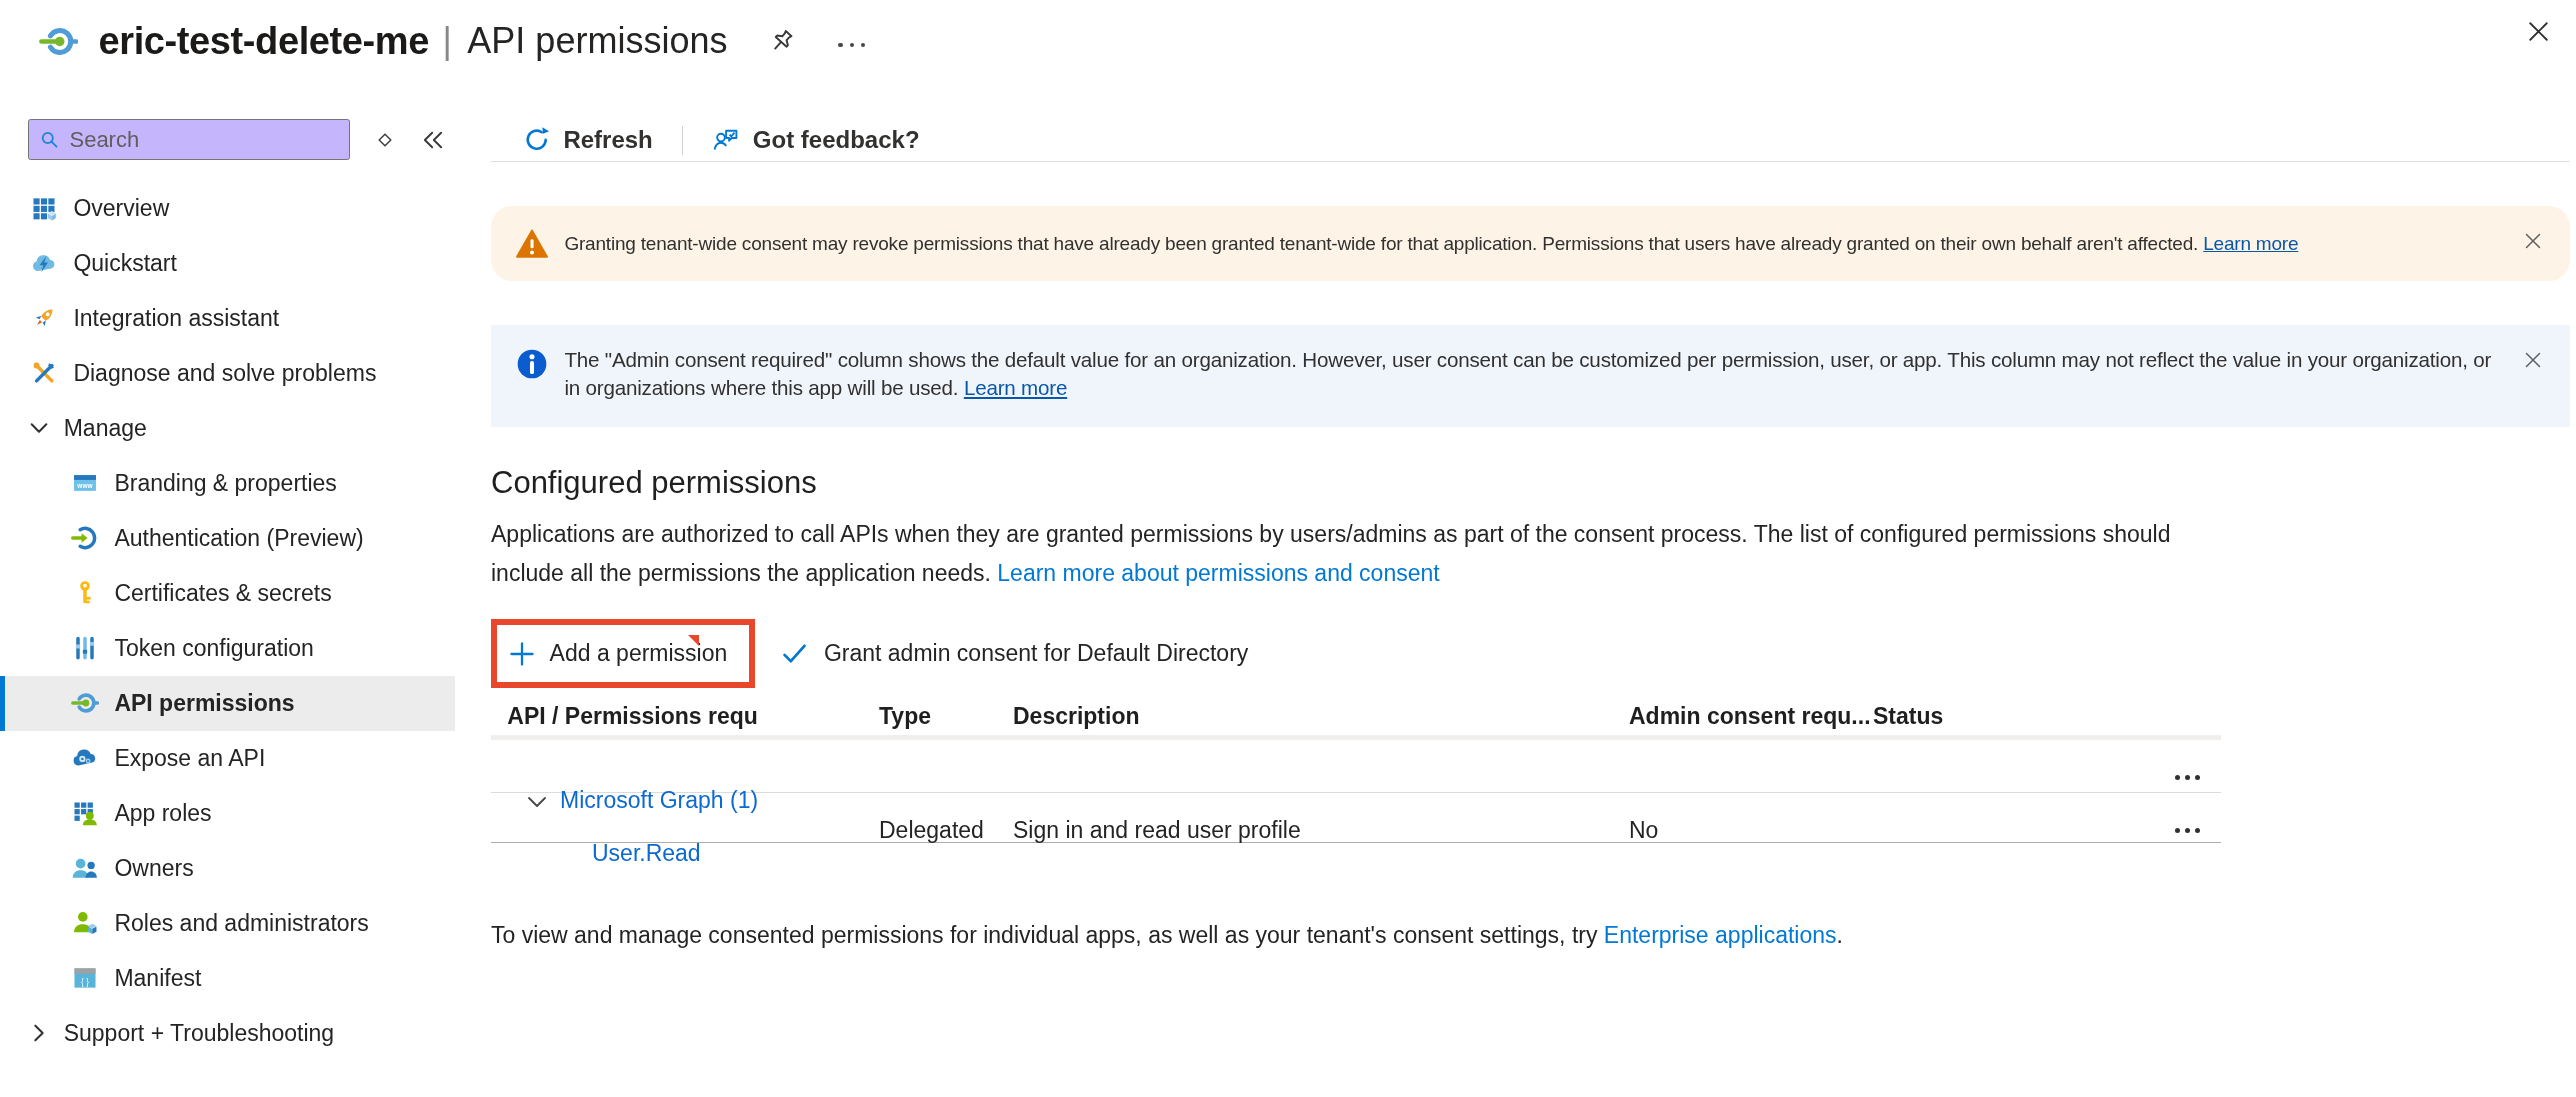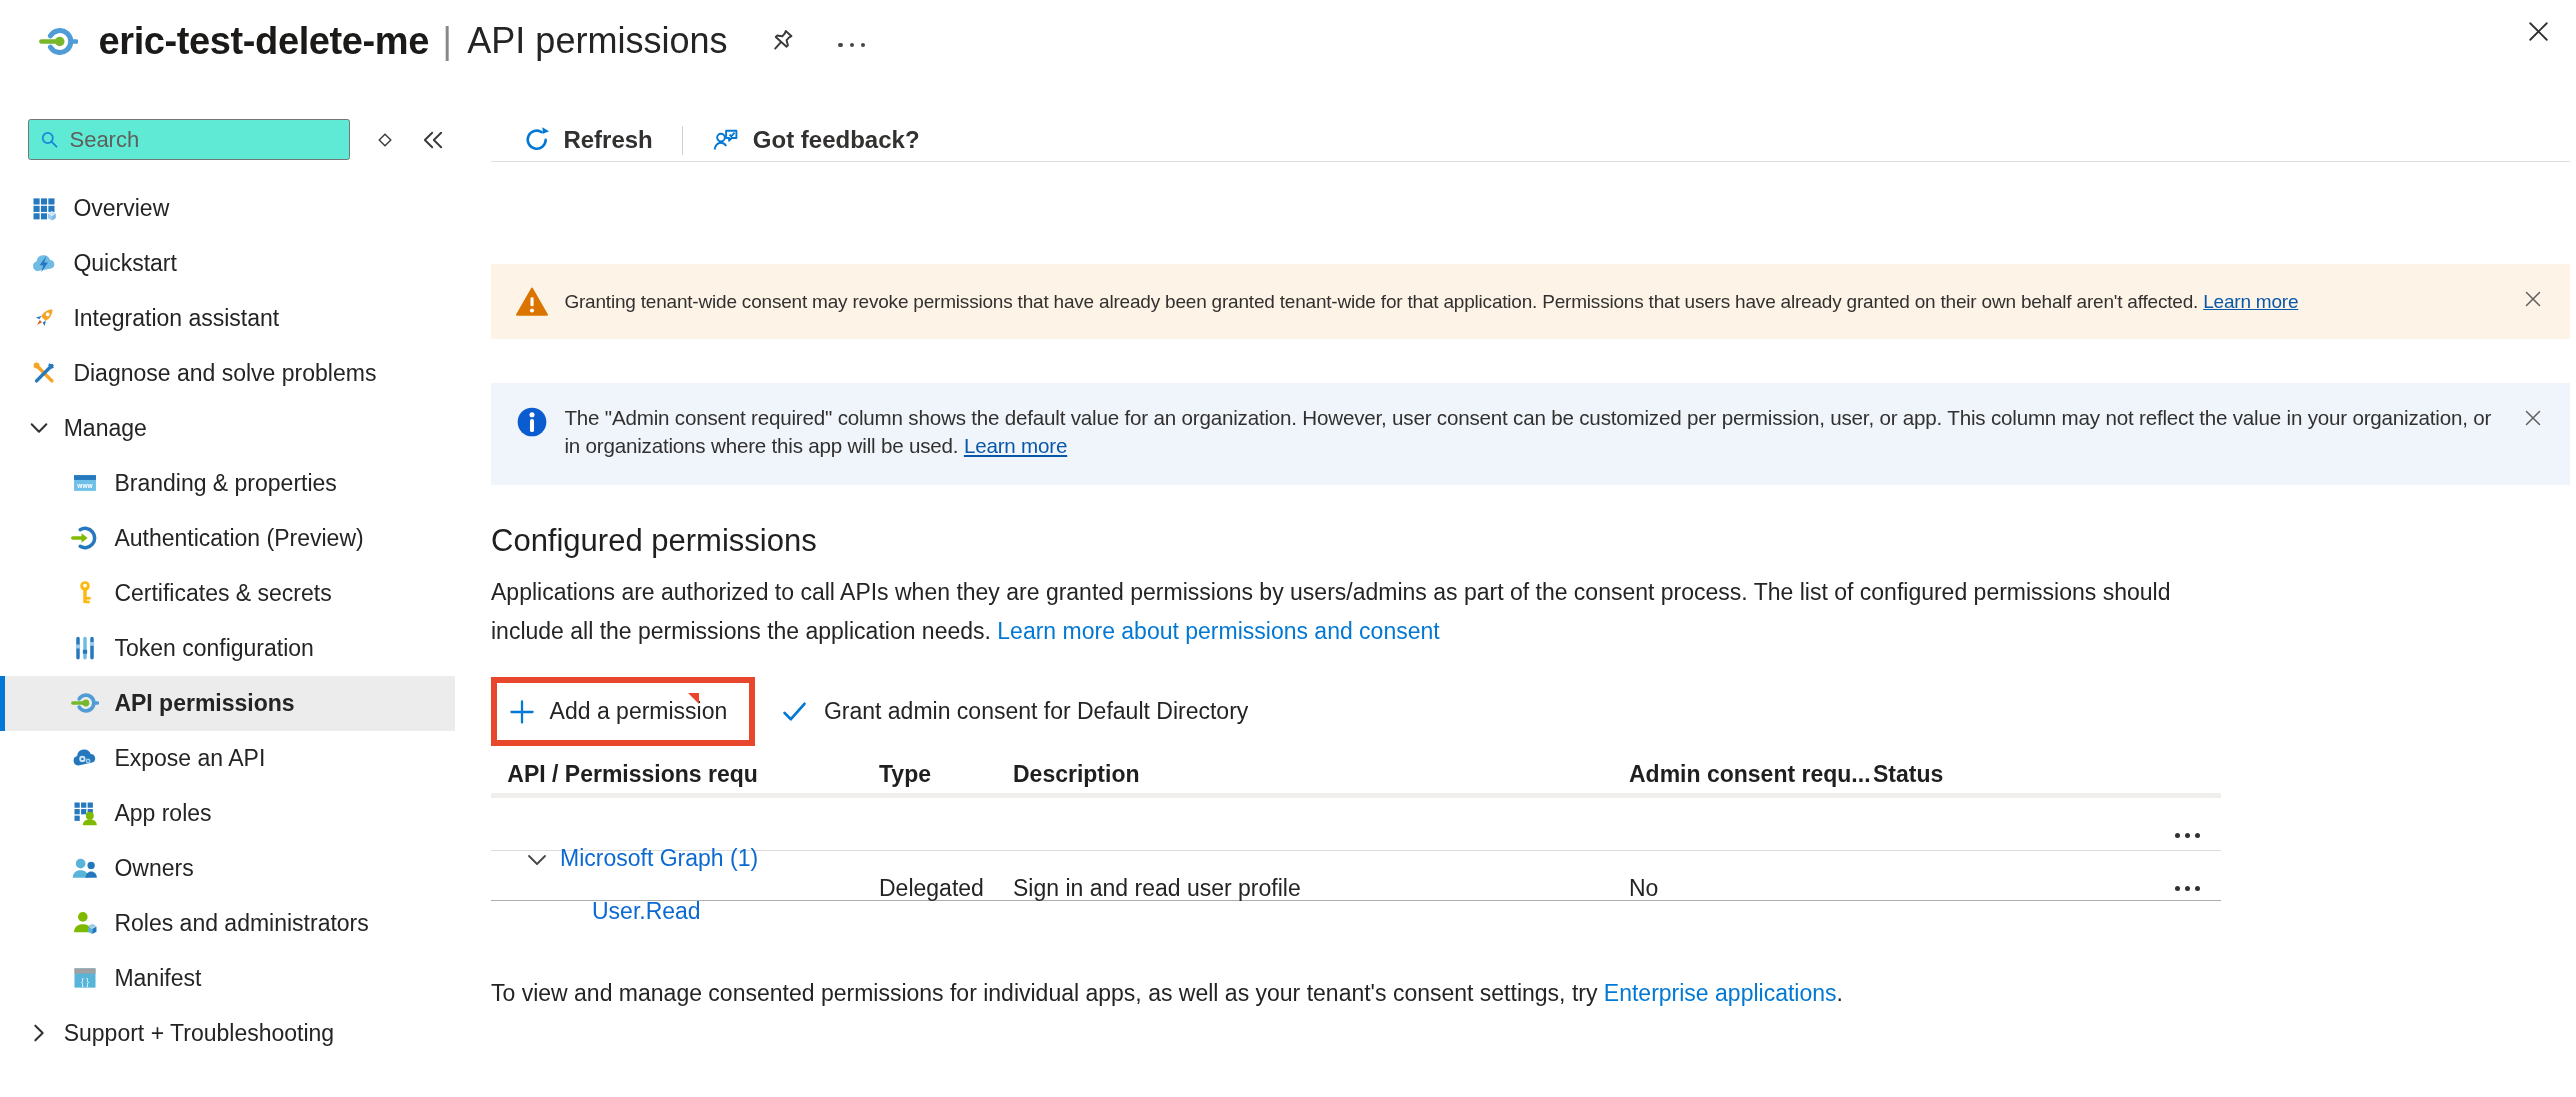--- a/index.html
+++ b/index.html
@@ -25,21 +25,21 @@
   .top-close{position:absolute;top:15.4px;right:20.6px;cursor:pointer;display:flex;}
 
   
   .layout{display:flex;align-items:stretch;height:1015px;}
   .sidebar{width:491px;flex:none;padding-top:37px;}
   .main{flex:1;padding:37px 6px 0 0;}
 
   
   .search-row{display:flex;align-items:center;margin-left:28px;gap:24px;}
   .search-box{width:322px;height:41px;border:1.7px solid #757575;border-radius:2.6px;
-    display:flex;align-items:center;padding:0 10.3px;background:#5eead4;}
+    display:flex;align-items:center;padding:0 10.3px;background:#c4b5fd;}
   .search-box input{border:none;outline:none;font-size:22px;color:var(--text);width:100%;
     font-family:inherit;background:transparent;margin-left:8.6px;}
   .search-box input::placeholder{color:#605e5c;}
   .nav{margin-top:20.6px;width:455px;}
   .nav-item{height:55px;display:flex;align-items:center;gap:15.4px;padding-left:30px;
     font-size:23px;color:#242424;cursor:pointer;white-space:nowrap;}
   .nav-item.group{padding-left:28px;gap:13.7px;}
   .nav-item.sub{padding-left:71px;}
   .nav-item.selected{background:var(--selected_bg);border-left:5.1px solid var(--accent);
     padding-left:66px;font-weight:700;}
@@ -47,21 +47,21 @@
 
   
   .toolbar{display:flex;align-items:center;height:43px;padding-left:32px;
     border-bottom:1.3px solid #e1dfdd;}
   .tb-btn{display:flex;align-items:center;gap:13px;font-size:24px;color:#323130;cursor:pointer;font-weight:bold;}
   .tb-sep{width:1.7px;height:29px;background:#d2d0ce;margin:0 29px;}
 
   
   .banner{position:relative;display:flex;align-items:center;gap:15.4px;
     padding:0 77px 0 24px;min-height:75px;}
-  .banner.warning{background:var(--warning_bg);margin-top:102px;}
+  .banner.warning{background:var(--warning_bg);margin-top:44px;border-radius:21px;}
   .banner.info{background:var(--info_bg);margin-top:44px;align-items:flex-start;
     padding-top:20.6px;padding-bottom:20.6px;min-height:102px;}
   .banner.info svg{margin-top:1.7px;flex:none;}
   .banner-text{font-size:19px;letter-spacing:-0.2px;color:#323130;white-space:nowrap;}
   .banner.info .banner-text{font-size:20.6px;white-space:normal;line-height:28px;max-width:1964px;}
   .banner a{color:var(--banner_link);text-decoration:underline;cursor:pointer;}
   .banner-close{position:absolute;right:24px;top:20.6px;cursor:pointer;display:flex;}
   .banner.warning .banner-close{top:22px;}
 
   

